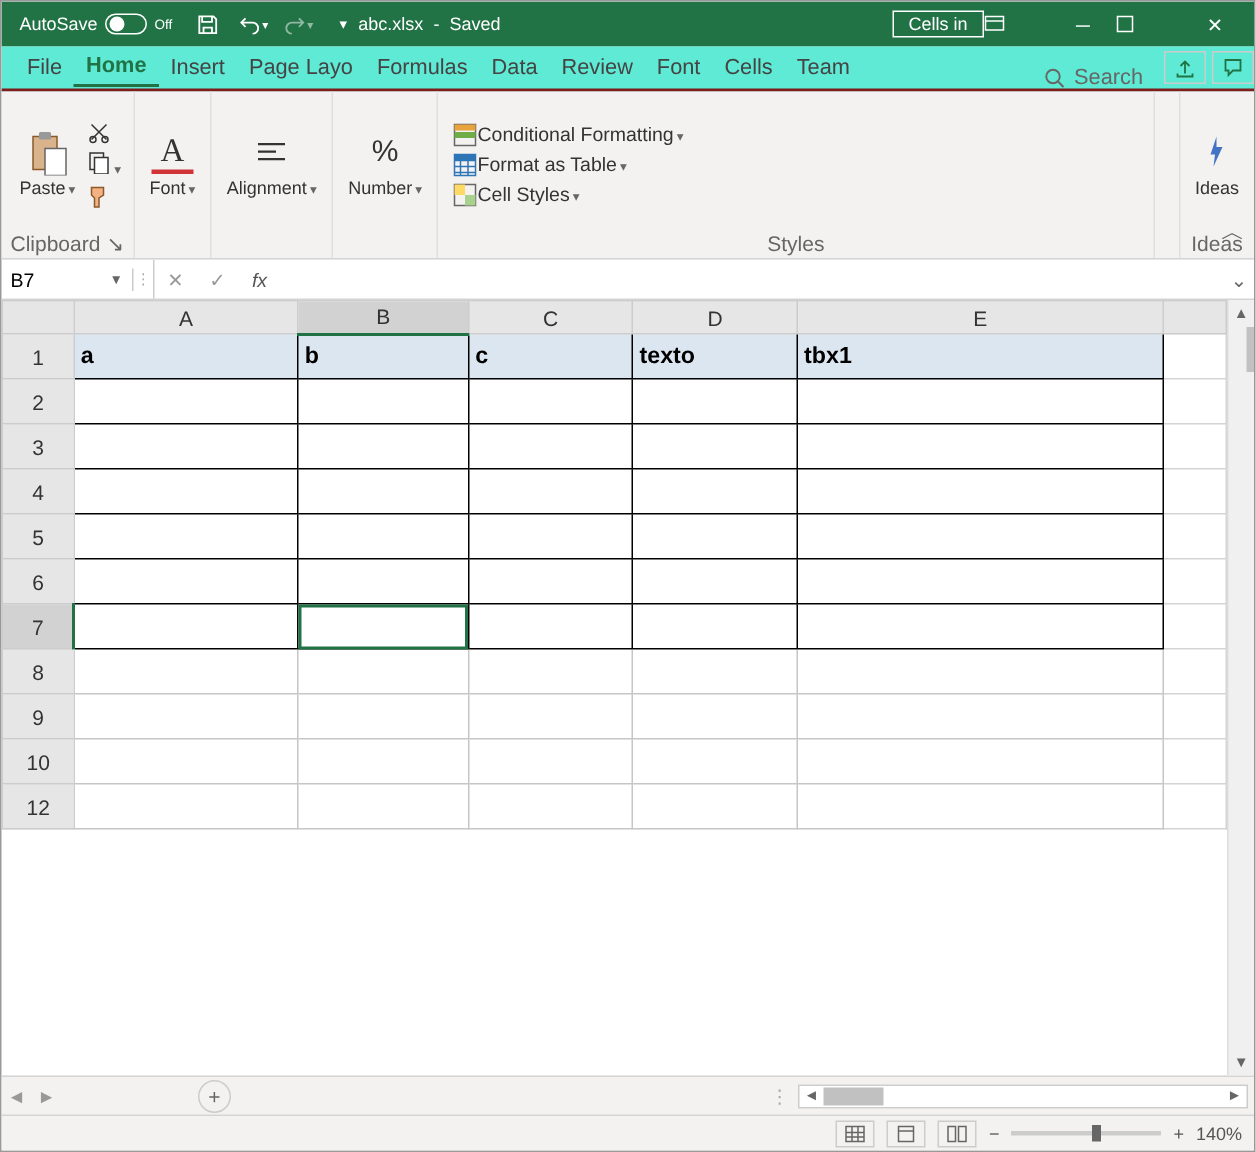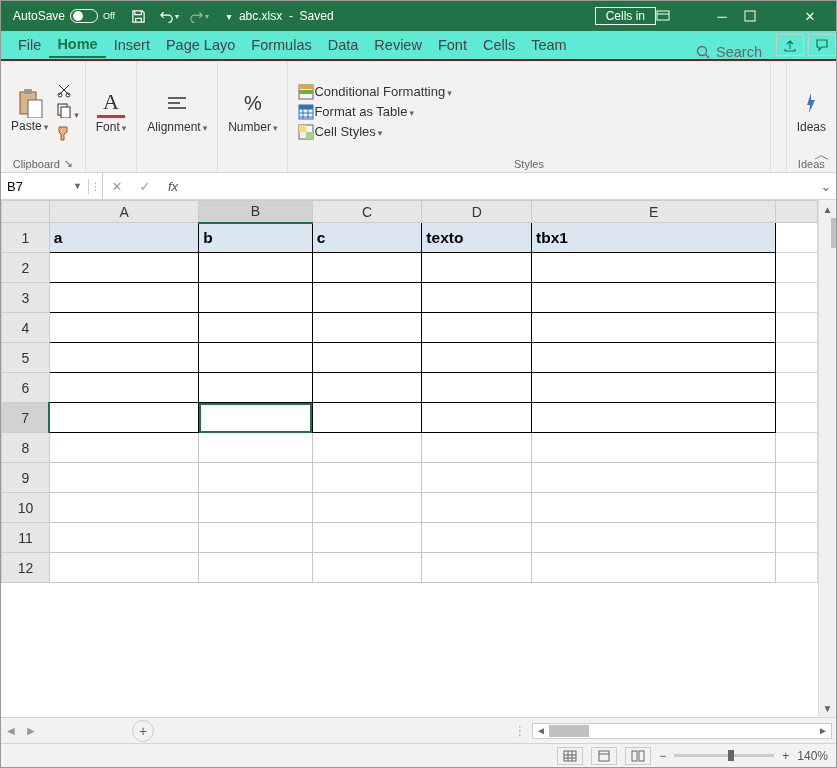--- a/index.html
+++ b/index.html
@@ -25,21 +25,21 @@
   
   .ribbon { background:#f3f2f1; height:112px; display:flex; border-bottom:1px solid #d4d4d4; position:relative; }
   .rgroup { border-right:1px solid #e1dfdd; display:flex; flex-direction:column; align-items:center; justify-content:flex-end; padding:4px 6px 2px; font-size:11px; color:#666; height:100%; }
   .rgroup .body { flex:1; display:flex; align-items:center; gap:4px; }
   .bigbtn { display:flex; flex-direction:column; align-items:center; gap:2px; font-size:12px; color:#333; cursor:pointer; padding:2px 4px; }
   .bigbtn .ic { width:28px; height:28px; display:flex; align-items:center; justify-content:center; font-size:20px; }
   .bigbtn .drop::after { content:"▾"; font-size:9px; margin-left:2px; color:#666; }
   .smallcol { display:flex; flex-direction:column; gap:4px; align-items:flex-start; font-size:13px; color:#333; }
   .smallcol .row { display:flex; align-items:flex-start; gap:0; cursor:pointer; }
   .smallcol .row .mi { width:16px; text-align:center; }
-  .dl { font-size:11px; color:#666; display:flex; align-items:center; gap:4px;text-align:right;}
+  .dl { font-size:14px; color:#666; display:flex; align-items:center; gap:4px;text-align:right;}
   .caret::after{content:"▾"; font-size:9px; color:#666; margin-left:2px;}
   .collapse { position:absolute; right:6px; bottom:6px; cursor:pointer; color:#666;}
   
   .fbar { display:flex; align-items:center; height:27px; border-bottom:1px solid #d4d4d4; font-size:13px; }
   .namebox { width:88px; border-right:1px solid #ccc; display:flex; align-items:center; padding:0 6px; justify-content:space-between; }
   .fbar .fbtn { width:28px; text-align:center; color:#999; cursor:pointer;}
   .fbar .fx { font-style:italic; color:#555;}
   .fbar input { flex:1; border:none; outline:none; font-size:13px; padding:0 4px;}
   .fbar .expand { width:20px; text-align:center; color:#666; cursor:pointer;}
   
@@ -401,29 +401,20 @@
           <tr>
             <th class="rowhdr ">10</th>
             <td class="cell"></td>
             <td class="cell"></td>
             <td class="cell"></td>
             <td class="cell"></td>
             <td class="cell"></td>
             <td class="cell" style="border-color:#d4d4d4"></td>
           </tr>
           <tr>
-            <th class="rowhdr ">11</th>
-            <td class="cell"></td>
-            <td class="cell"></td>
-            <td class="cell"></td>
-            <td class="cell"></td>
-            <td class="cell"></td>
-            <td class="cell" style="border-color:#d4d4d4"></td>
-          </tr>
-          <tr>
             <th class="rowhdr ">12</th>
             <td class="cell"></td>
             <td class="cell"></td>
             <td class="cell"></td>
             <td class="cell"></td>
             <td class="cell"></td>
             <td class="cell" style="border-color:#d4d4d4"></td>
           </tr>
         </tbody>
       </table>

